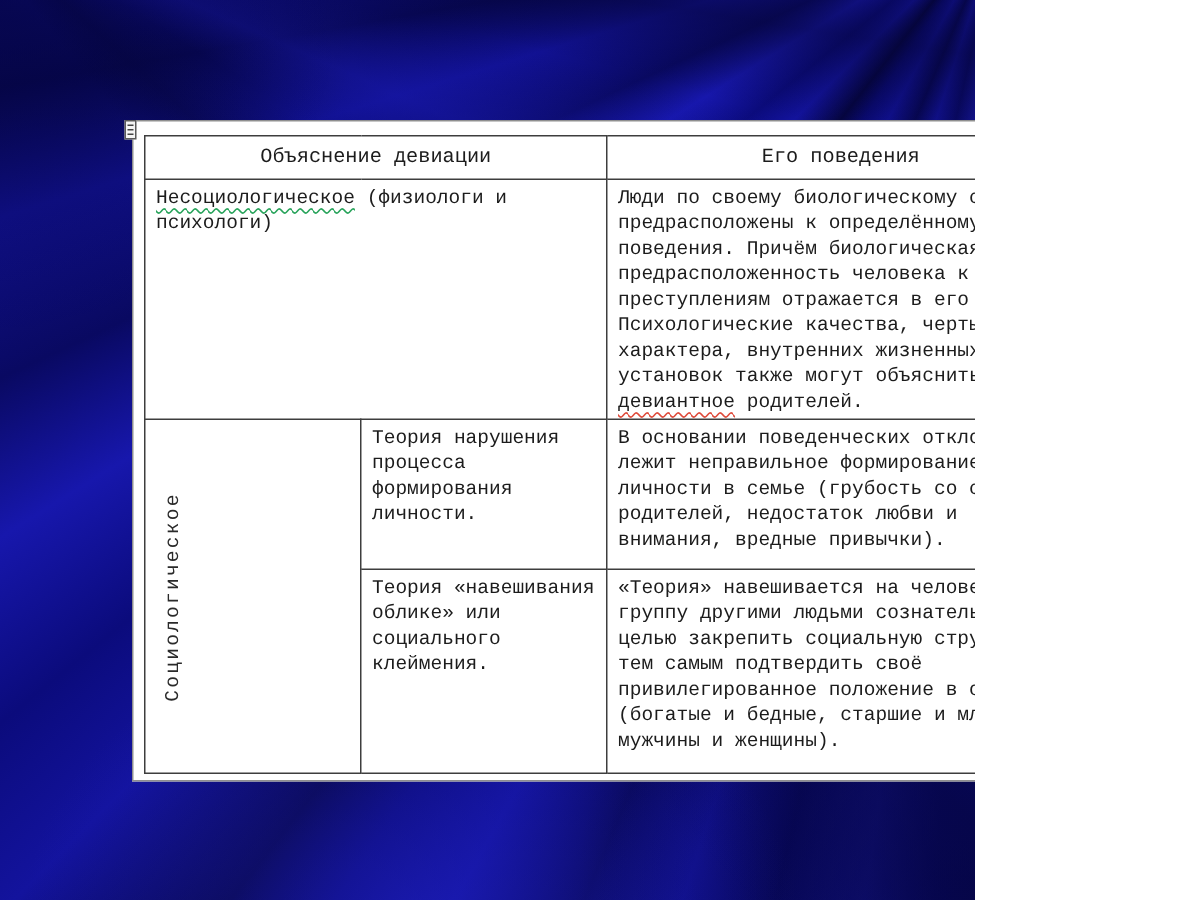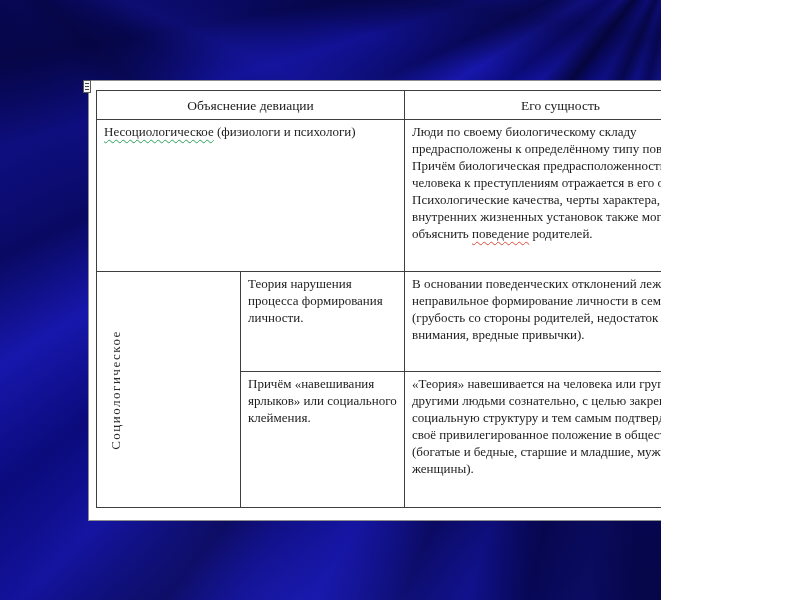--- a/index.html
+++ b/index.html
@@ -15,22 +15,21 @@
       conic-gradient(from 90deg at -6% -12%,
         rgba(10,10,120,0) 0deg, rgba(5,5,58,.55) 9deg, rgba(10,10,120,0) 15deg,
         rgba(26,26,178,.4) 24deg, rgba(10,10,120,0) 32deg,
         rgba(6,6,66,.5) 42deg, rgba(10,10,120,0) 52deg, rgba(10,10,120,0) 360deg),
       conic-gradient(from 178deg at 103% -10%,
         #0c0c84 0deg, #0c0c84 6deg, #16169f 10deg, #090968 15deg,
         #121298 20deg, #070754 25deg, #111195 31deg, #0a0a72 36deg,
         #05053f 40deg, #13139d 47deg, #0b0b7c 53deg, #1717ac 60deg,
         #090962 67deg, #111192 75deg, #070753 82deg, #0f0f8c 91deg,
         #0b0b7c 100deg, #0b0b7c 360deg);
-    font-family:Liberation Serif, serif;
-    padding-left:11px;
+    font-family:Liberation Mono, monospace;
   }
   .doc{
     position:absolute;left:88px;top:80px;width:633px;height:441px;
     background:#ffffff;border:1px solid #8f8f8f;box-sizing:border-box;
   }
   .tbl{
     position:absolute;left:7px;top:9px;width:620px;
     border-collapse:collapse;table-layout:fixed;
     color:#1c1c1c;font-size:13px;line-height:17px;
   }
@@ -84,42 +83,42 @@
 
     <table class="tbl">
       <colgroup>
         <col style="width:144px">
           <col style="width:164px">
           <col style="width:312px">
       </colgroup>
       <tbody>
         <tr class="r-hdr">
           <td colspan="2">Объяснение девиации</td>
-          <td>Его сущность</td>
+          <td>Его поведения</td>
         </tr>
 
         <tr class="r-one">
           <td colspan="2">
             <span class="sq-green">Несоциологическое</span><span> (физиологи и психологи)</span>
           </td>
           <td>
-            <span>Люди по своему биологическому складу предрасположены к определённому типу поведения. Причём биологическая предрасположенность человека к преступлениям отражается в его облике. Психологические качества, черты характера, внутренних жизненных установок также могут объяснить </span><span class="sq-red">поведение</span><span> родителей.</span>
+            <span>Люди по своему биологическому складу предрасположены к определённому типу поведения. Причём биологическая предрасположенность человека к преступлениям отражается в его облике. Психологические качества, черты характера, внутренних жизненных установок также могут объяснить </span><span class="sq-red">девиантное</span><span> родителей.</span>
           </td>
         </tr>
 
         <tr class="r-two">
           <td rowspan="2" class="vcell">
             <span class="vtext">Социологическое</span>
           </td>
           <td class="theory">Теория нарушения процесса формирования личности.</td>
           <td>В основании поведенческих отклонений лежит неправильное формирование личности в семье (грубость со стороны родителей, недостаток любви и внимания, вредные привычки).</td>
         </tr>
 
         <tr class="r-three">
-          <td class="theory">Причём «навешивания ярлыков» или социального клеймения.</td>
+          <td class="theory">Теория «навешивания облике» или социального клеймения.</td>
           <td>«Теория» навешивается на человека или группу другими людьми сознательно, с целью закрепить социальную структуру и тем самым подтвердить своё привилегированное положение в обществе (богатые и бедные, старшие и младшие, мужчины и женщины).</td>
         </tr>
       </tbody>
     </table>
 
     <div class="notch"></div>
   </div>
 </div>
 
 </body></html>

